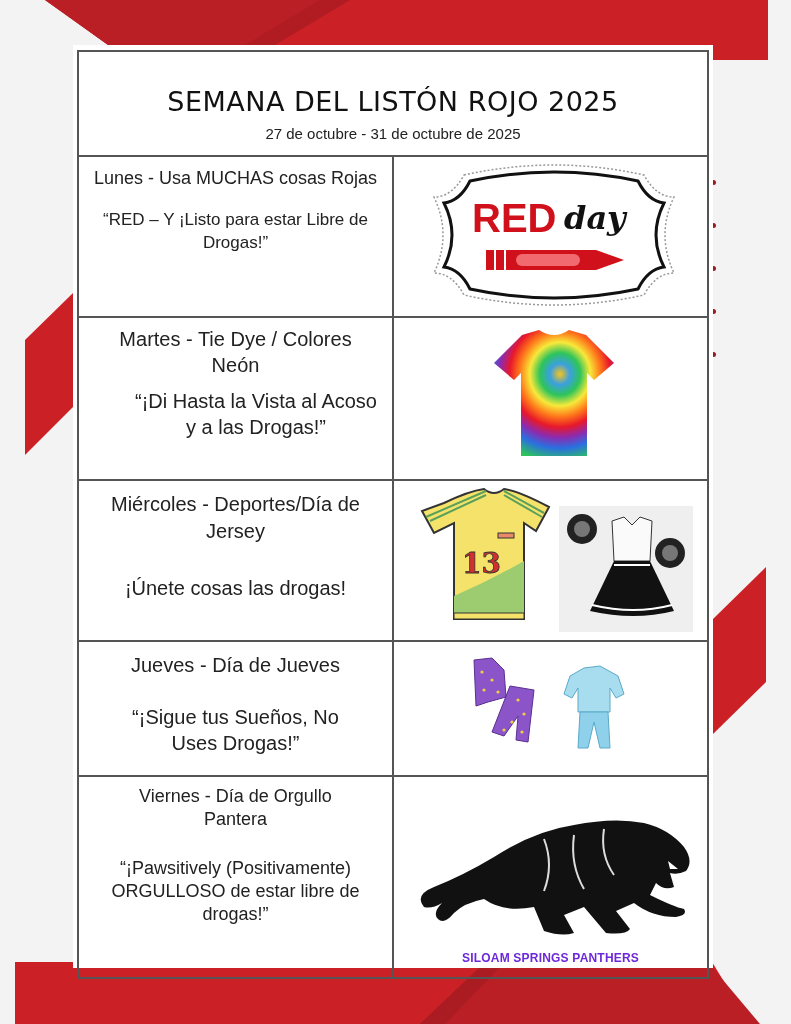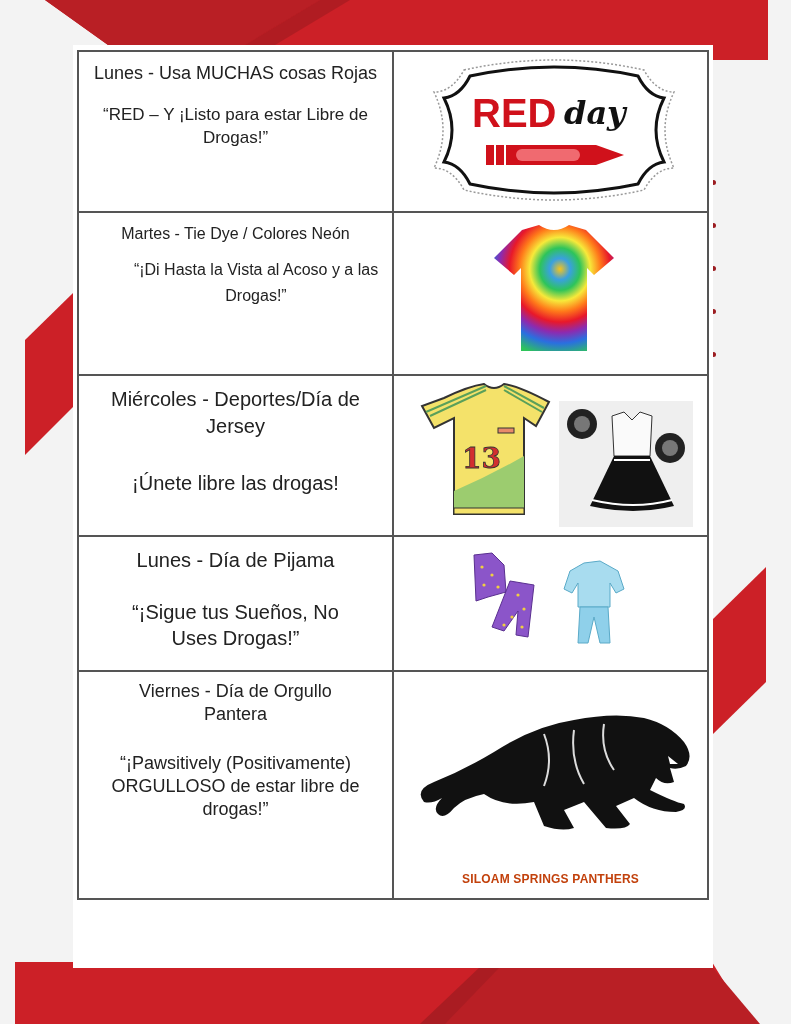--- a/index.html
+++ b/index.html
@@ -10,21 +10,21 @@
   table.sched td { border:2px solid #555; padding:0; text-align:center; vertical-align:top; color:#222; }
   .title-cell { height:103px; }
   .title { font-family:"DejaVu Sans", sans-serif; font-size:27px; letter-spacing:0.5px; margin-top:34px; color:#111; }
   .subtitle { font-family:"Liberation Sans", sans-serif; font-size:15px; margin-top:8px; color:#222; }
   .left { width:313px; font-size:19px; line-height:24px; }
   .left .head { display:block; padding:10px 10px 0; }
   .left .quote { display:block; padding:14px 8px 0; }
   .img-cell { position:relative; }
   .bullets { position:absolute; left:711px; top:180px; }
   .bullets div { width:5px; height:5px; border-radius:50%; background:#9b1c20; margin-bottom:38px; }
-  .panther-caption { position:absolute; left:0; right:0; bottom:12px; font-size:12px; color:#c2410c; font-weight:bold; letter-spacing:0.2px; }
+  .panther-caption { position:absolute; left:0; right:0; bottom:12px; font-size:12px; color:#6d28d9; font-weight:bold; letter-spacing:0.2px; }
 </style>
 </head>
 <body>
 
 <svg class="bg-shape" width="791" height="1024" style="left:0;top:0;">
 
   <polygon points="45,0 768,0 768,60 710,60 710,45 108,45" fill="#cc2027"></polygon>
   <polygon points="45,0 320,0 245,45 108,45" fill="#b91f25"></polygon>
   <polygon points="320,0 350,0 275,45 245,45" fill="#a41b21" opacity="0.7"></polygon>
 
@@ -42,20 +42,26 @@
   <div></div>
   <div></div>
   <div></div>
   <div></div>
 </div>
 
 <div class="card"></div>
 
 <table class="sched">
   <tbody>
+      <tr>
+    <td colspan="2" class="title-cell">
+      <div class="title">SEMANA DEL LISTÓN ROJO 2025</div>
+      <div class="subtitle">27 de octubre - 31 de octubre de 2025</div>
+    </td>
+  </tr>
 
   <tr style="height:159px;margin-left:48px;">
     <td class="left" style="font-size:18px;line-height:23px;">
       <span class="head">Lunes - Usa MUCHAS cosas Rojas</span>
       <span class="quote" style="font-size:17px;padding-top:18px;">“RED – Y ¡Listo para estar Libre de Drogas!”</span>
     </td>
     <td class="img-cell">
       <svg width="316" height="155" viewBox="0 0 316 155">
         <path d="M70,18 Q160,-2 250,18 Q262,40 280,40 Q262,78 280,116 Q262,116 250,138 Q160,158 70,138 Q58,116 40,116 Q58,78 40,40 Q58,40 70,18 Z" fill="#fff" stroke="#999" stroke-width="1.5" stroke-dasharray="2,2"></path>
         <path d="M76,24 Q160,6 244,24 Q254,44 270,46 Q254,78 270,110 Q254,112 244,132 Q160,150 76,132 Q66,112 50,110 Q66,78 50,46 Q66,44 76,24 Z" fill="#fff" stroke="#111" stroke-width="3"></path>
@@ -64,21 +70,21 @@
         <rect x="92" y="93" width="8" height="20" fill="#d0111b"></rect>
         <rect x="102" y="93" width="8" height="20" fill="#d0111b"></rect>
         <rect x="112" y="93" width="90" height="20" fill="#d0111b"></rect>
         <rect x="122" y="97" width="64" height="12" rx="6" fill="#f06a70"></rect>
         <polygon points="202,93 230,103 202,113" fill="#d0111b"></polygon>
       </svg>
     </td>
   </tr>
 
   <tr style="height:161px;">
-    <td class="left" style="font-size:16px;line-height:26px;">
+    <td class="left" style="font-size:20px;line-height:26px;">
       <span class="head" style="padding:8px 30px 0;">Martes - Tie Dye / Colores Neón</span>
       <span class="quote" style="padding-top:10px;margin-left:41px;">“¡Di Hasta la Vista al Acoso y a las Drogas!”</span>
     </td>
     <td class="img-cell">
       <svg width="316" height="157" viewBox="0 0 316 157">
         <defs>
           <radialGradient id="td" cx="55%" cy="35%" r="70%">
             <stop offset="0" stop-color="#f7c41a"></stop>
             <stop offset="0.12" stop-color="#3aa0e0"></stop>
             <stop offset="0.24" stop-color="#2ec45a"></stop>
@@ -91,21 +97,21 @@
           </radialGradient>
         </defs>
         <path d="M128,17 L145,12 Q160,22 175,12 L192,17 L220,45 L200,62 L193,55 L193,138 L127,138 L127,55 L120,62 L100,45 Z" fill="url(#td)"></path>
       </svg>
     </td>
   </tr>
 
   <tr style="height:159px;">
     <td class="left" style="font-size:20px;line-height:27px;margin-left:45px;">
       <span class="head" style="padding:10px 20px 0;">Miércoles -  Deportes/Día de Jersey</span>
-      <span class="quote" style="padding-top:30px;">¡Únete libre las drogas!</span>
+      <span class="quote" style="padding-top:30px;">¡Únete cosas las drogas!</span>
     </td>
     <td class="img-cell">
       <svg width="316" height="155" viewBox="0 0 316 155">
         <path d="M50,22 Q75,10 90,8 Q100,16 110,8 Q125,10 155,26 L142,50 L130,42 L130,138 L60,138 L60,42 L40,52 L28,30 Z" fill="#f4e26a" stroke="#333" stroke-width="2"></path>
         <path d="M60,115 Q95,100 130,80 L130,138 L60,138 Z" fill="#9ccc6f"></path>
         <path d="M60,138 L130,138 L130,132 L60,132 Z" fill="#f4e26a" stroke="#333" stroke-width="1"></path>
         <path d="M32,36 L92,10 M36,40 L92,14" stroke="#5aa05a" stroke-width="2"></path>
         <path d="M110,10 L150,32 M110,14 L148,36" stroke="#5aa05a" stroke-width="2"></path>
         <rect x="104" y="52" width="16" height="5" fill="#e88a6a" stroke="#333" stroke-width="1"></rect>
         <text x="68" y="92" font-family="DejaVu Serif, serif" font-weight="bold" font-size="28" fill="#d22f2f" stroke="#333" stroke-width="0.8">13</text>
@@ -117,21 +123,21 @@
         <path d="M218,40 L230,36 L238,44 L246,36 L258,40 L256,80 L220,80 Z" fill="#fafafa" stroke="#333" stroke-width="1"></path>
         <path d="M220,80 L256,80 L280,130 Q240,140 196,130 Z" fill="#111"></path>
         <path d="M198,124 Q240,134 278,124" stroke="#fff" stroke-width="2" fill="none"></path>
         <path d="M220,84 L256,84" stroke="#fff" stroke-width="2"></path>
       </svg>
     </td>
   </tr>
 
   <tr style="height:133px;">
     <td class="left" style="font-size:20px;line-height:26px;">
-      <span class="head">Lunes - Día de Pijama</span>
+      <span class="head">Jueves - Día de Jueves</span>
       <span class="quote" style="padding:26px 30px 0;">“¡Sigue tus Sueños, No Uses Drogas!”</span>
     </td>
     <td class="img-cell">
       <svg width="316" height="129" viewBox="0 0 316 129">
         <path d="M80,18 L98,16 L110,28 L112,55 L94,60 L82,64 Z" fill="#8b55c9" stroke="#5a3090" stroke-width="1"></path>
         <path d="M116,44 L140,48 L134,100 L122,98 L124,74 L110,94 L98,90 Z" fill="#8b55c9" stroke="#5a3090" stroke-width="1"></path>
         <g fill="#f0d040">
           <circle cx="88" cy="30" r="1.6"></circle>
               <circle cx="98" cy="38" r="1.6"></circle>
               <circle cx="90" cy="48" r="1.6"></circle>
@@ -141,21 +147,21 @@
           <circle cx="118" cy="80" r="1.6"></circle>
               <circle cx="110" cy="88" r="1.6"></circle>
               <circle cx="128" cy="90" r="1.6"></circle>
         </g>
         <path d="M190,26 L206,24 L224,34 L230,52 L222,56 L216,46 L216,70 L184,70 L184,46 L178,56 L170,52 L176,34 Z" fill="#a8dcef" stroke="#5aaac8" stroke-width="1"></path>
         <path d="M186,70 L214,70 L216,106 L206,106 L200,80 L194,106 L184,106 Z" fill="#8fd0ea" stroke="#5aaac8" stroke-width="1"></path>
       </svg>
     </td>
   </tr>
 
-  <tr style="height:228px;border-radius:22px;">
+  <tr style="height:202px;border-radius:22px;">
     <td class="left" style="font-size:18px;line-height:23px;">
       <span class="head" style="padding:8px 40px 0;">Viernes - Día de Orgullo Pantera</span>
       <span class="quote" style="padding:26px 12px 0;">“¡Pawsitively (Positivamente) ORGULLOSO de estar libre de drogas!”</span>
     </td>
     <td class="img-cell">
       <svg width="316" height="160" viewBox="0 0 316 160" style="display:block;margin-top:18px;">
         <path d="M30,112 Q20,100 40,92 Q70,80 100,62 Q140,36 180,30 Q220,22 250,28 Q275,34 290,52 Q300,66 292,76 Q284,80 276,78 L280,92 Q270,96 262,88 L256,100 Q280,112 290,114 Q294,120 282,122 Q258,122 240,108 L222,116 L236,134 Q232,140 212,138 L190,112 L170,120 L180,138 Q168,142 150,136 L140,112 Q110,118 90,104 Q70,108 60,118 Q50,130 44,124 Q38,118 48,108 Q38,114 30,112 Z" fill="#111"></path>
         <path d="M150,44 Q160,70 150,96 M180,40 Q176,70 190,94 M210,34 Q206,60 220,80" stroke="#ddd" stroke-width="2" fill="none"></path>
         <path d="M274,66 L284,74 L276,74 Z" fill="#fff"></path>
       </svg>

